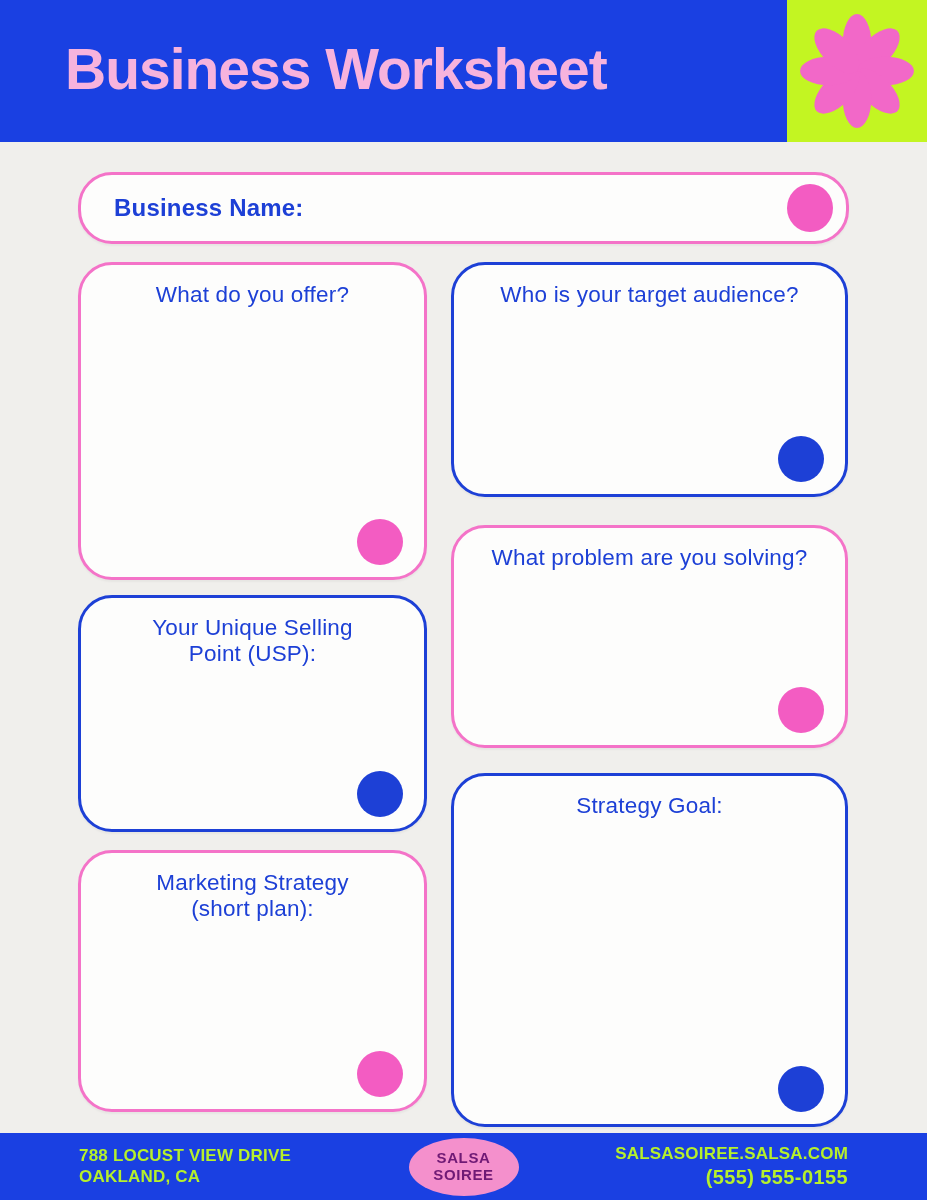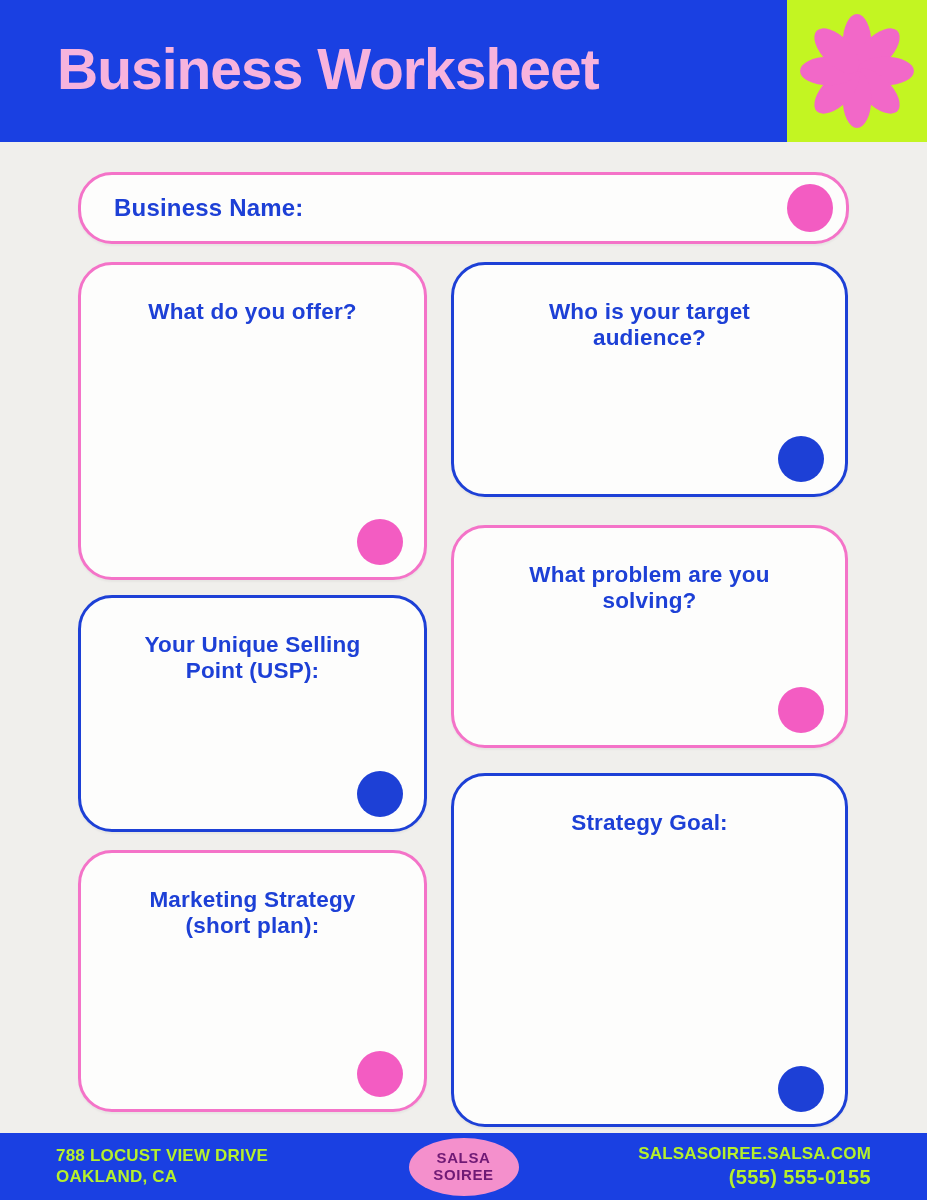--- a/index.html
+++ b/index.html
@@ -25,21 +25,21 @@
     display:flex;flex-direction:column;
   }
 
   
   .header{
     position:relative;
     height:142px;flex:0 0 142px;
     background:var(--blue-bar);
   }
   .page-title{
-    position:absolute;left:57px;top:50%;transform:translateY(-53%);
+    position:absolute;left:65px;top:50%;transform:translateY(-53%);
     font-size:57px;font-weight:800;letter-spacing:-1px;
     color:var(--pink-title);
     white-space:nowrap;
   }
   .flower-tile{
     position:absolute;top:0;right:0;
     width:140px;height:142px;
     background:var(--lime);
     display:flex;align-items:center;justify-content:center;
   }
@@ -80,23 +80,23 @@
 
   .box{
     position:relative;
     background:var(--card);
     border-radius:34px;
     box-shadow:0 2px 2px rgba(0,0,0,0.04);
   }
   .box.pink{border:3px solid var(--pink-border);}
   .box.blue{border:3px solid var(--blue-ink);}
   .box-title{
-    margin:34px auto 0;
+    margin:17px auto 0;
     text-align:center;
-    font-size:22.5px;font-weight:700;line-height:1.16;
+    font-size:22.5px;font-weight:400;line-height:1.16;
     color:var(--blue-ink);
     letter-spacing:0.2px;
   }
   .dot{width:46px;height:46px;border-radius:50%;}
   .dot.pink-fill{background:var(--pink-dot);}
   .dot.blue-fill{background:var(--blue-ink);}
   .box .dot{position:absolute;right:21px;bottom:12px;}
 
   
   .col-left  .box:nth-of-type(1){height:318px;margin-bottom:15px;}
@@ -108,21 +108,21 @@
 
   .w250{max-width:255px;}
   .w300{max-width:300px;}
   .w320{max-width:322px;}
 
   
   .footer{
     flex:0 0 67px;height:67px;
     background:var(--blue-bar);
     display:flex;align-items:center;justify-content:space-between;
-    padding:0 56px;
+    padding:0 79px;
     position:relative;
   }
   .footer-col{font-weight:800;color:var(--lime-text);line-height:1.2;letter-spacing:0.2px;}
   .footer-left{font-size:17px;text-align:left;flex:1;}
   .footer-right{text-align:right;flex:1;}
   .footer-right .website{font-size:17px;font-weight:800;color:var(--lime-text);}
   .footer-right .phone{font-size:20px;font-weight:800;color:var(--lime-text);letter-spacing:0.4px;}
   .badge{
     width:110px;height:58px;
     background:var(--badge-pink);

